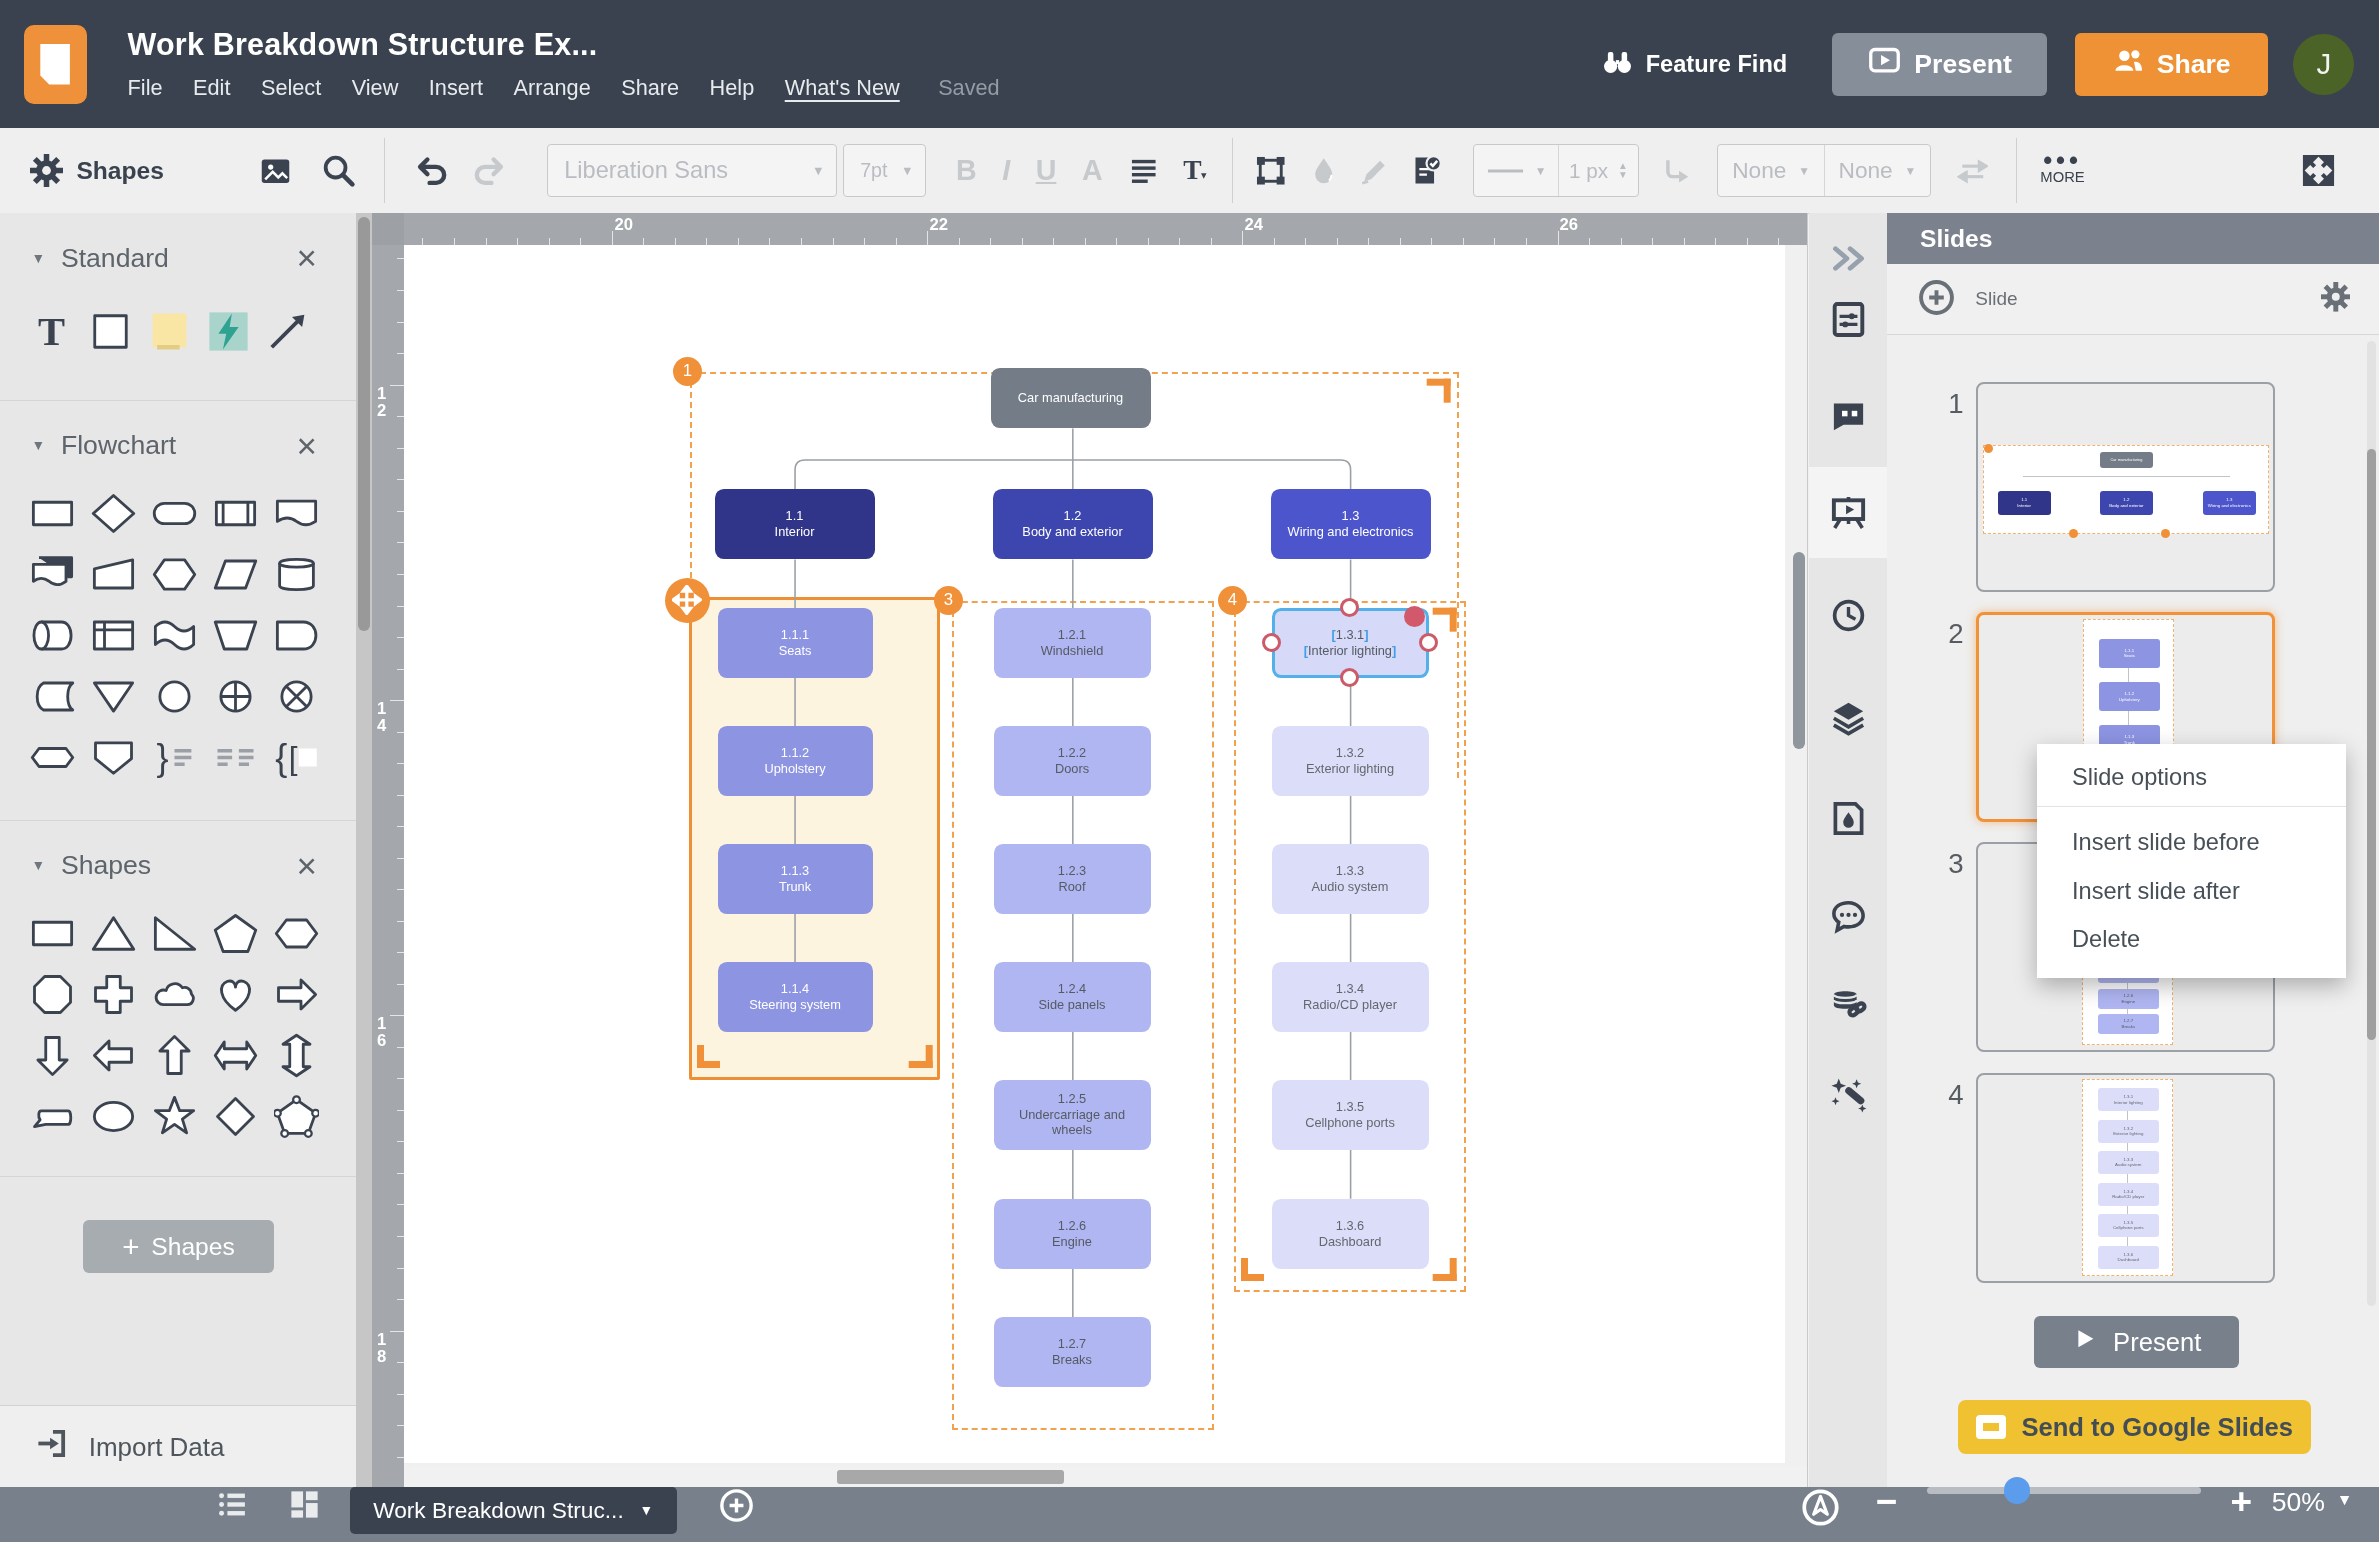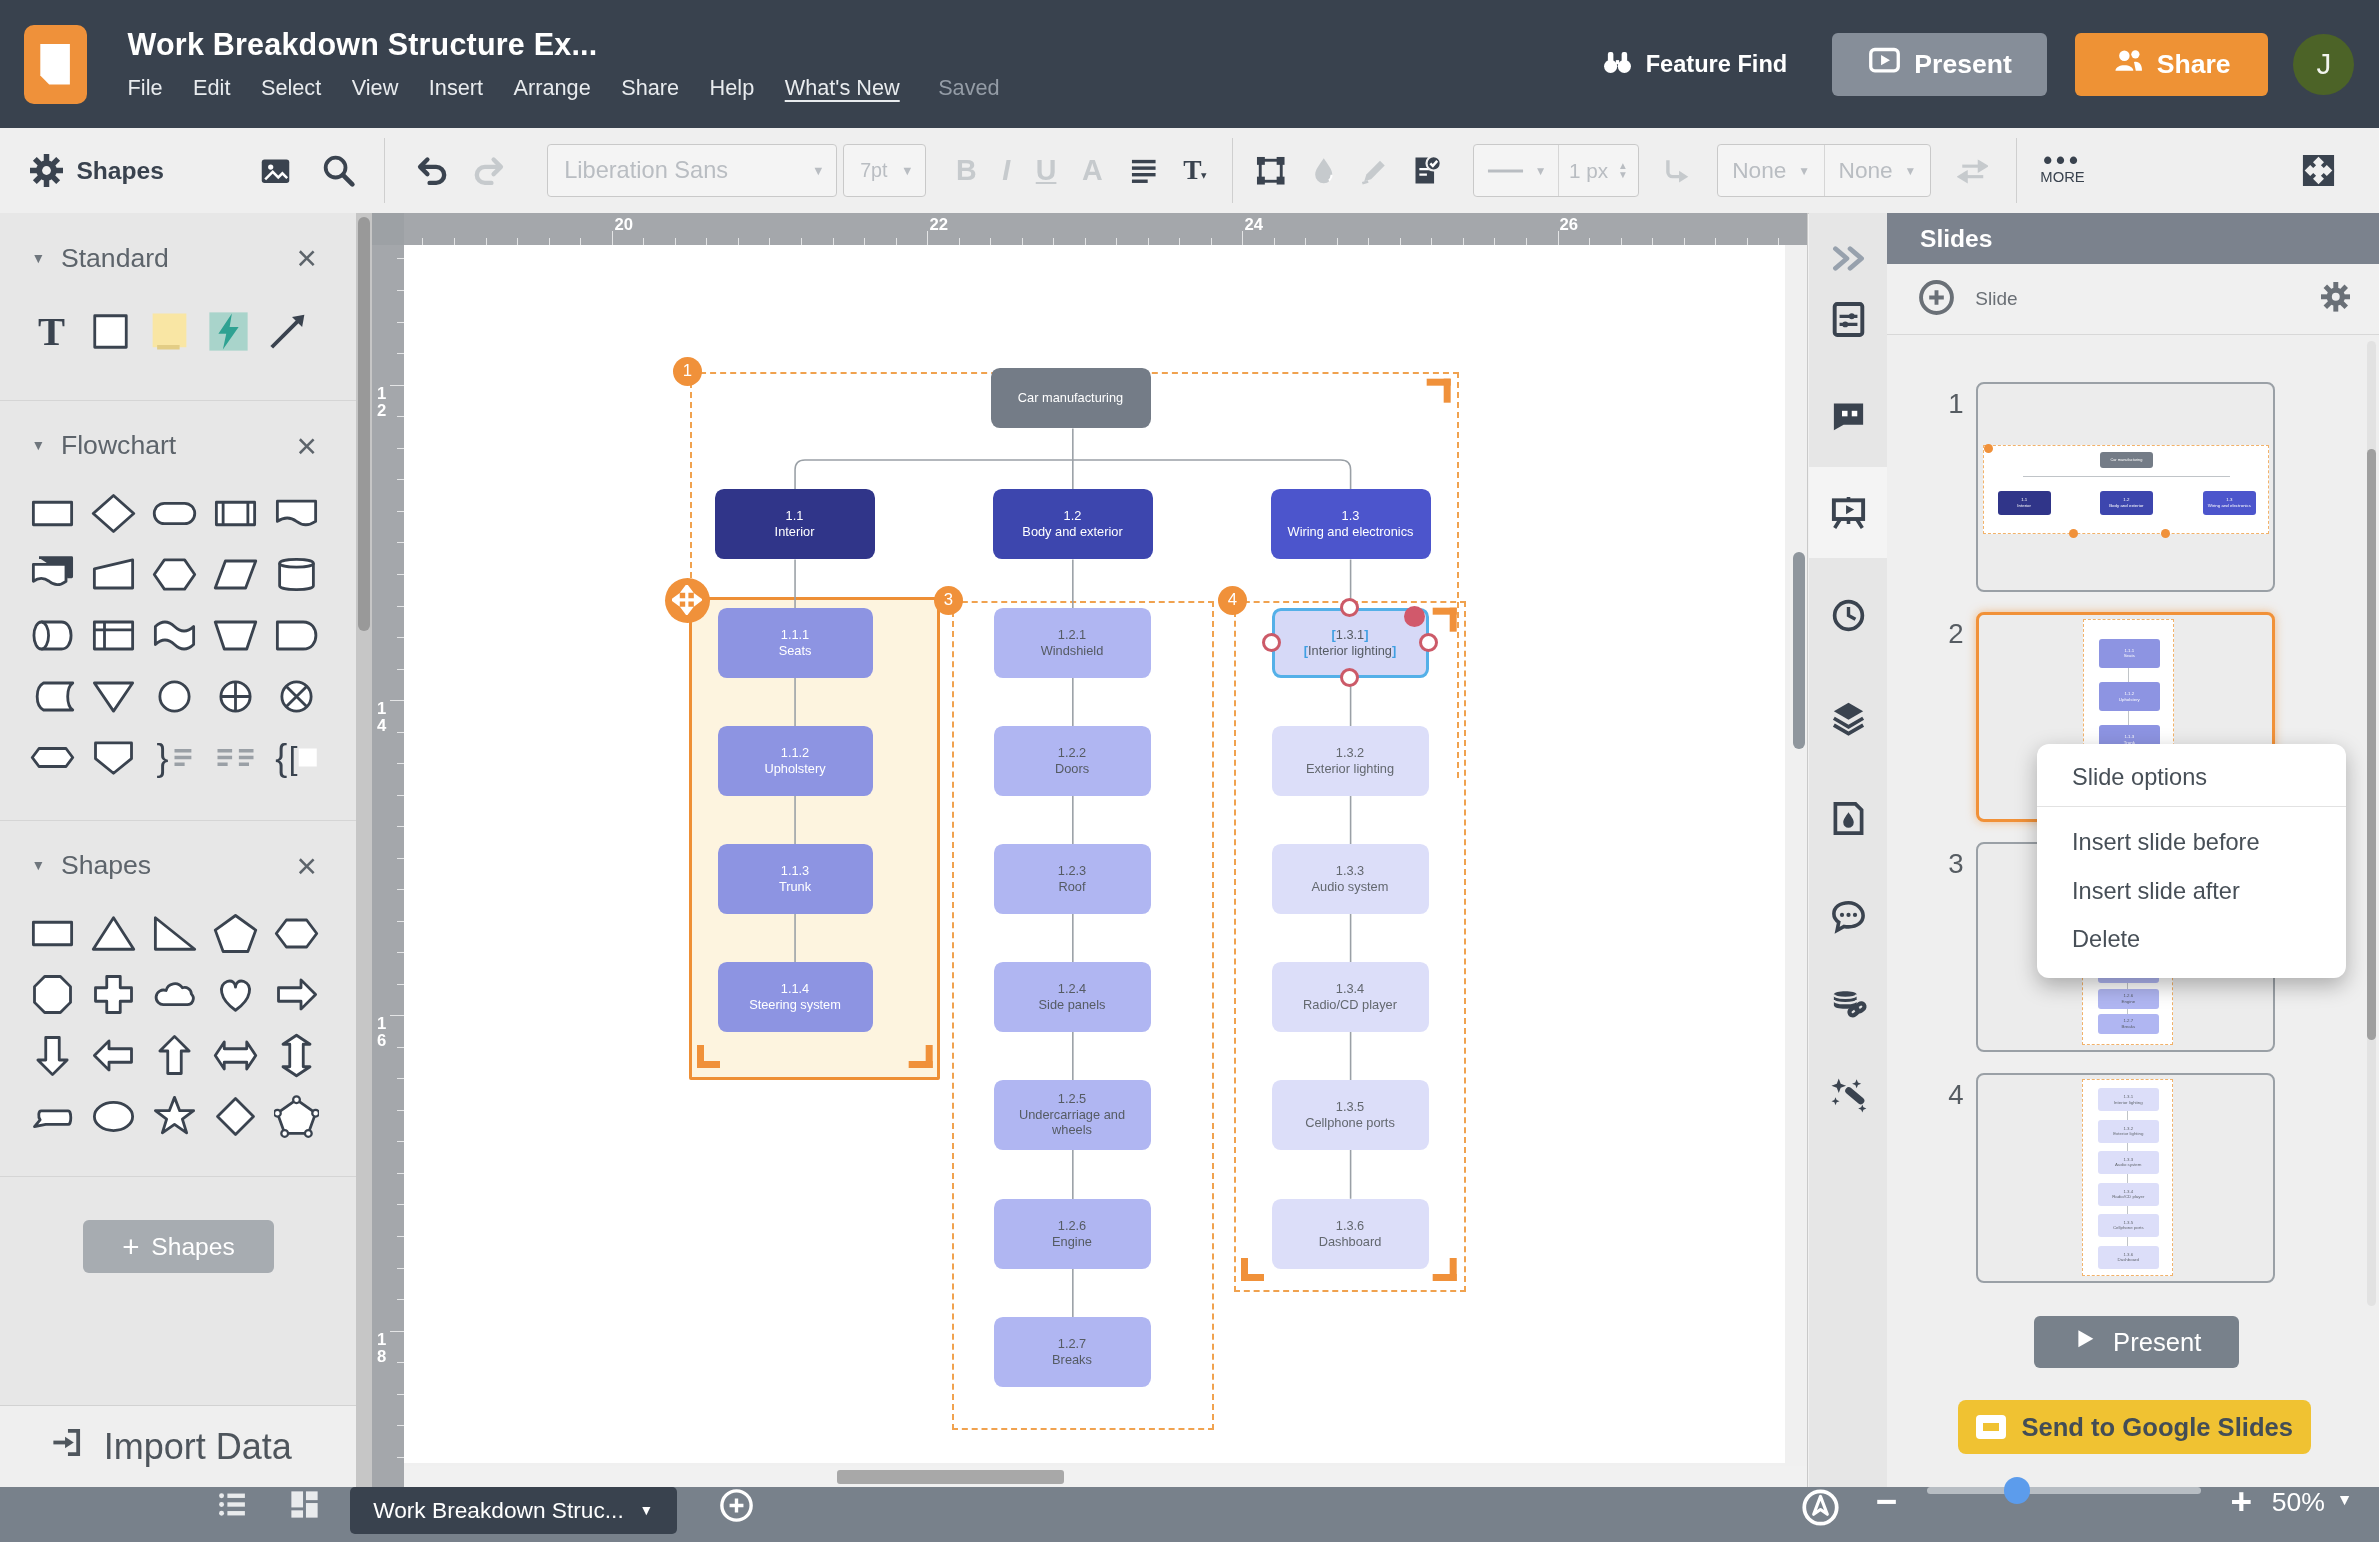--- a/index.html
+++ b/index.html
@@ -48,21 +48,21 @@
   .sec-caret{font-size:13.8px;color:#6f767d;margin-right:15.8px;}
   .sec-title{font-size:26.6px;color:#5d646b;flex:1;}
   .sec-close{font-size:35px;color:#5d646b;line-height:19.7px;}
   .shape-grid{display:flex;flex-wrap:wrap;padding:21.7px 19.7px 5.9px 21.7px;width:315px;}
   .shape-cell{width:61px;height:61px;display:flex;align-items:center;justify-content:center;}
   .section.std .shape-cell{width:59px;height:73px;}
   #add-shapes-wrap{border-top:1px solid #d5d5d5;margin-top:23.6px;padding-top:43px;display:flex;justify-content:center;width:357px;}
   #add-shapes{width:191px;height:53px;background:#a7acb1;border:none;border-radius:5.9px;color:#fff;font-size:24.6px;
      font-family:"Liberation Sans",sans-serif;display:flex;align-items:center;justify-content:center;gap:11.8px;}
   #import-row{position:absolute;left:0;bottom:0;width:357px;height:83px;border-top:1px solid #d2d2d2;background:#efefef;
-     display:flex;align-items:center;gap:19.7px;padding-left:49px;box-sizing:border-box;color:#4e555c;font-size:36px;}
+     display:flex;align-items:center;gap:19.7px;padding-left:34px;box-sizing:border-box;color:#4e555c;font-size:26px;}
   
   #canvas{position:absolute;left:372px;top:213px;width:1436px;height:1275px;background:#f0f0f0;border-right:1px solid #c9c9c9;box-sizing:border-box;}
   #ruler-corner{position:absolute;left:0;top:0;width:31.5px;height:31.5px;background:#9da1a5;}
   #ruler-top{position:absolute;left:31.5px;top:0;right:0;height:31.5px;background:#a4a7ab;overflow:hidden;}
   #ruler-left{position:absolute;left:0;top:31.5px;width:31.5px;bottom:0;background:#a4a7ab;overflow:hidden;}
   .rt-num{position:absolute;top:2px;color:#fff;font-size:16.7px;font-weight:bold;}
   .rt-tick{position:absolute;bottom:0;width:1px;background:#e4e5e6;}
   .rl-num{position:absolute;left:4.9px;color:#fff;font-size:16.7px;font-weight:bold;line-height:17.7px;}
   .rl-tick{position:absolute;right:0;height:1px;background:#e4e5e6;}
   #viewport{position:absolute;left:31.5px;top:31.5px;right:0;bottom:0;background:#f0f0f0;overflow:hidden;}
@@ -103,21 +103,21 @@
   .mini-dot{position:absolute;border-radius:50%;background:#f0913a;}
   #slides-scroll{position:absolute;right:3.9px;top:128px;width:8.9px;height:965px;background:#e2e2e2;border-radius:4.9px;}
   #slides-scroll .thumb{position:absolute;left:0;top:108px;width:8.9px;height:591px;background:#9f9f9f;border-radius:4.9px;}
   #panel-present{position:absolute;left:147px;top:1103px;width:205px;height:52px;background:#78818b;border:none;border-radius:5.9px;
      color:#fff;font-size:25.6px;font-family:"Liberation Sans",sans-serif;display:flex;align-items:center;justify-content:center;gap:15.8px;}
   #send-google{position:absolute;left:71px;top:1187px;width:353px;height:54px;background:#f0c232;border:none;border-radius:7.9px;
      color:#434d56;font-size:25.6px;font-weight:bold;font-family:"Liberation Sans",sans-serif;display:flex;align-items:center;justify-content:center;gap:15.8px;}
   .gs-icon{width:29.6px;height:23.6px;background:#fff;border-radius:3.9px;display:flex;align-items:center;justify-content:center;}
   .gs-icon .bar{width:15.8px;height:8.9px;background:#f0c232;}
   
-  #context-menu{position:absolute;left:2037px;top:744px;width:309px;background:#fff;border-radius:12px;z-index:60;
+  #context-menu{position:absolute;left:2037px;top:744px;width:309px;background:#fff;border-radius:0;z-index:60;
      box-shadow:0 7.9px 21.7px rgba(0,0,0,.28);padding-bottom:13.8px;}
   #cm-title{font-size:23.6px;color:#474f57;padding:19.7px 0 15.8px 35px;}
   #cm-sep{border-top:1px solid #e2e2e2;}
   .cm-item{font-size:23.6px;color:#474f57;padding:10.8px 0 10.8px 35px;}
   .cm-item:first-of-type{padding-top:21.7px;}
   
   #bottom-bar{position:absolute;left:0;top:1487px;width:2380px;height:55px;background:#78818b;display:flex;align-items:flex-start;}
   #doc-tab{height:47px;background:#39424e;border-radius:4.9px;color:#fff;font-size:22.7px;display:flex;align-items:center;
      gap:15.8px;padding:0 23.6px;margin-left:27.6px;}
   #doc-tab .caret{font-size:13.8px;}

